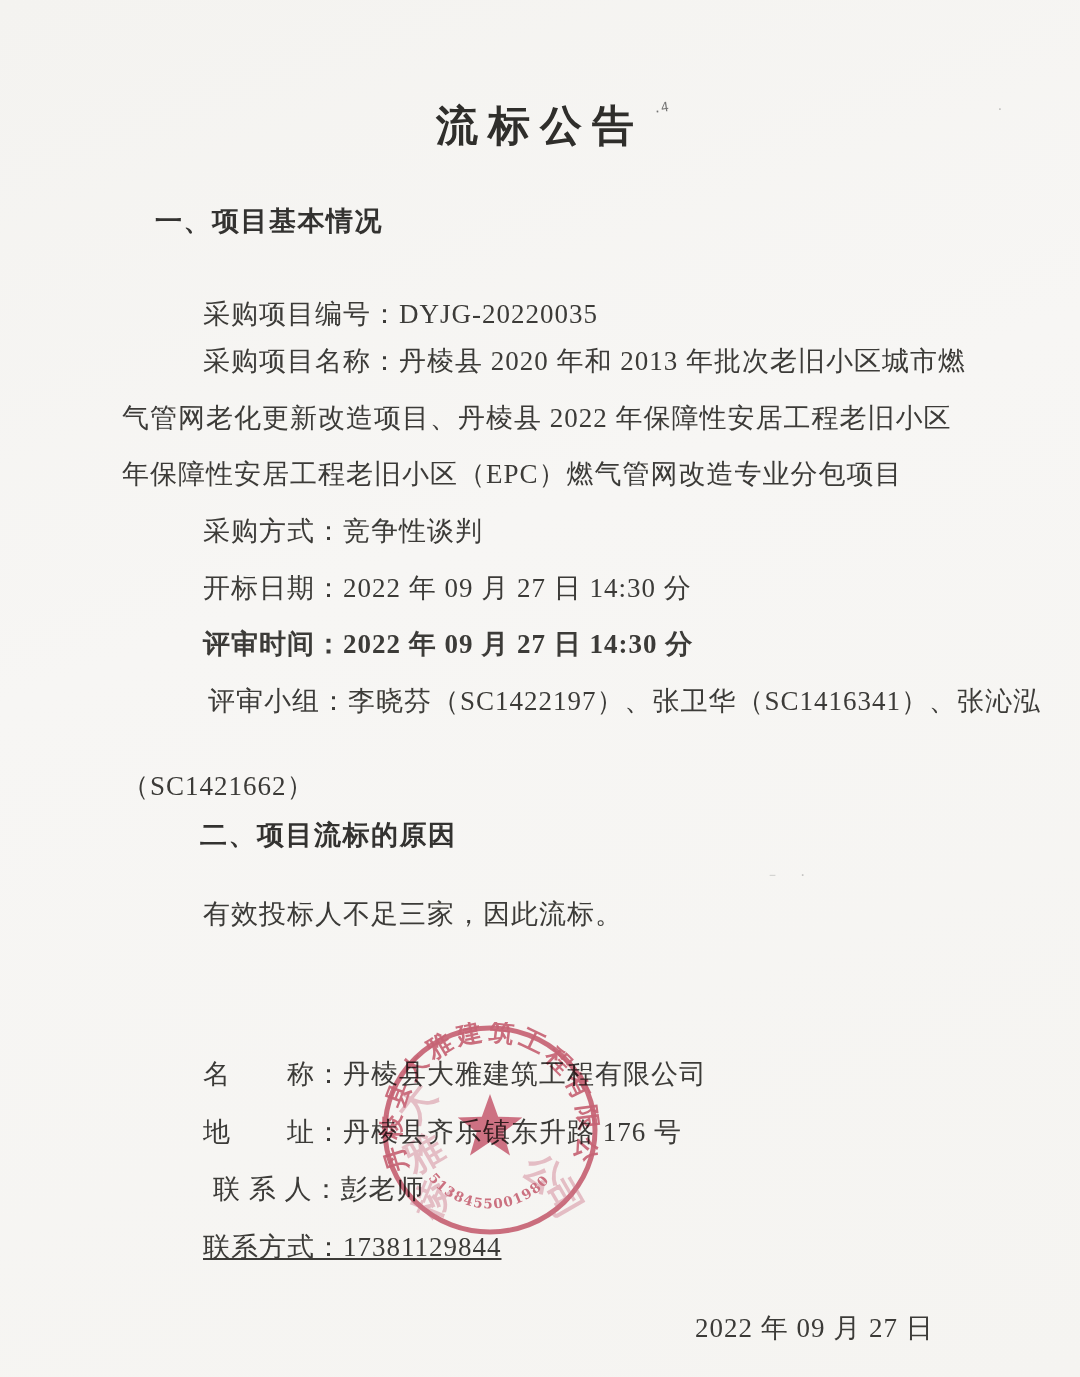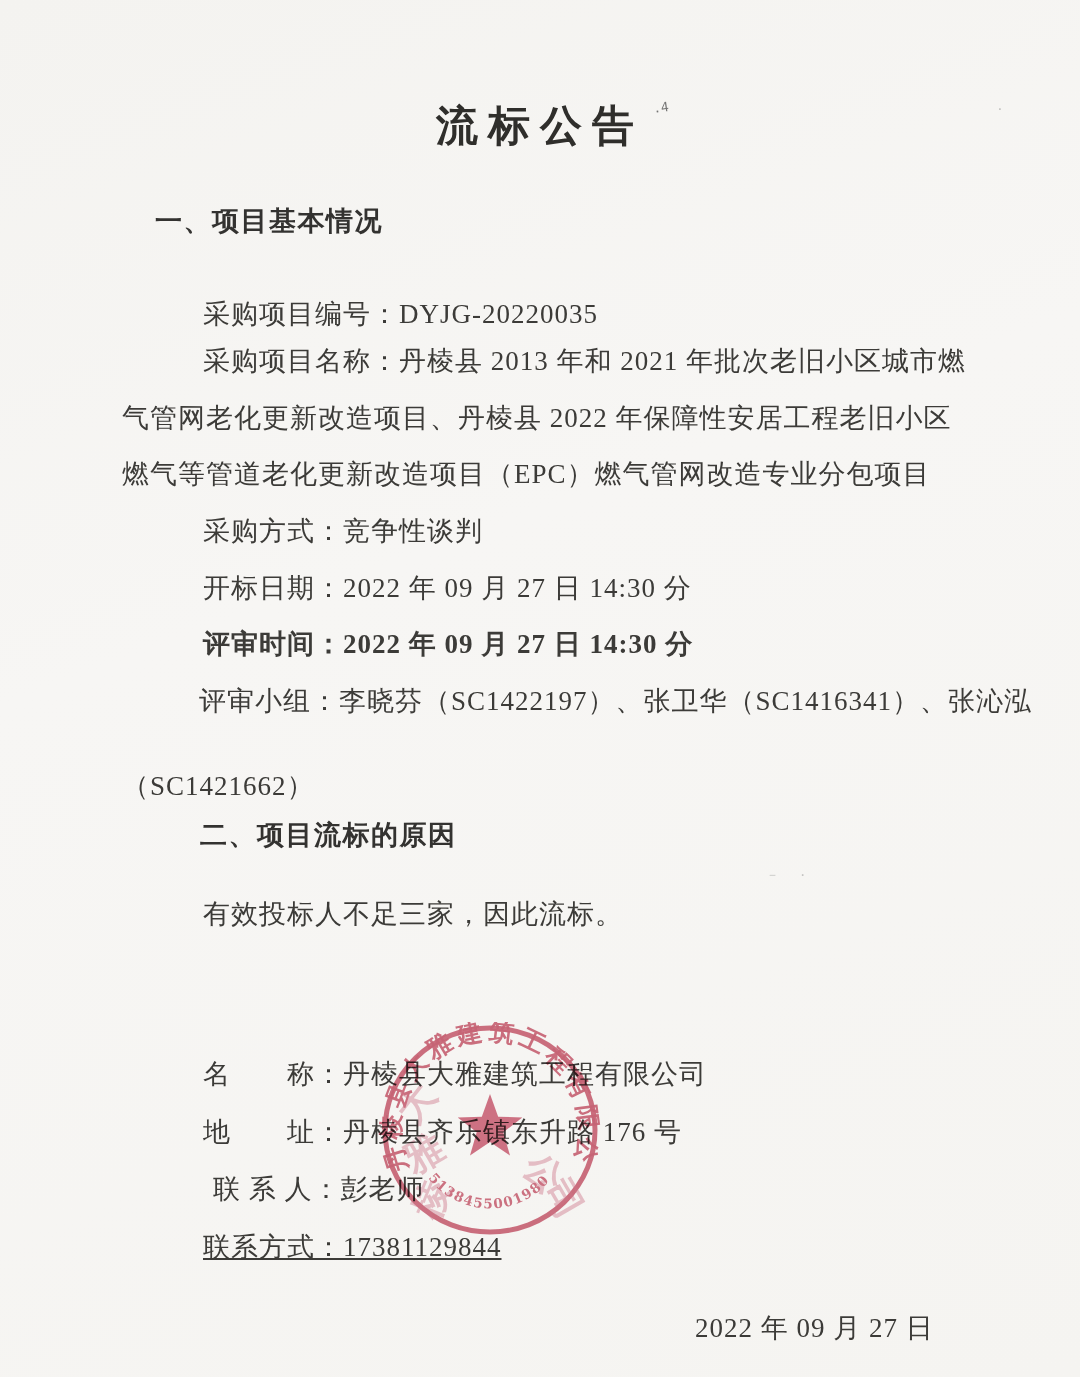--- a/index.html
+++ b/index.html
@@ -60,27 +60,27 @@
 <div class="page">
 
   <h1 class="title">流标公告</h1>
 
   <div class="artifact a1">.4</div>
   <div class="artifact a2">·</div>
   <div class="artifact a3">－ ·</div>
 
   <div class="line heading" style="left:155px;top:205px;">一、项目基本情况</div>
   <div class="line" style="left:203px;top:286px;margin-top:12px;">采购项目编号：DYJG-20220035</div>
-  <div class="line" style="left:203px;top:345px;">采购项目名称：丹棱县 2013 年和 2021 年批次老旧小区城市燃</div>
+  <div class="line" style="left:203px;top:345px;">采购项目名称：丹棱县 2020 年和 2013 年批次老旧小区城市燃</div>
   <div class="line" style="left:122px;top:402px;">气管网老化更新改造项目、丹棱县 2022 年保障性安居工程老旧小区</div>
-  <div class="line" style="left:122px;top:458px;">燃气等管道老化更新改造项目（EPC）燃气管网改造专业分包项目</div>
+  <div class="line" style="left:122px;top:458px;">年保障性安居工程老旧小区（EPC）燃气管网改造专业分包项目</div>
   <div class="line" style="left:203px;top:515px;">采购方式：竞争性谈判</div>
   <div class="line" style="left:203px;top:572px;">开标日期：2022 年 09 月 27 日 14:30 分</div>
   <div class="line" style="left:203px;top:628px;font-weight:bold;">评审时间：2022 年 09 月 27 日 14:30 分</div>
-  <div class="line" style="left:199px;top:685px;text-align:center;">评审小组：李晓芬（SC1422197）、张卫华（SC1416341）、张沁泓</div>
+  <div class="line" style="left:208px;top:685px;text-align:center;">评审小组：李晓芬（SC1422197）、张卫华（SC1416341）、张沁泓</div>
   <div class="line" style="left:122px;top:742px;margin-top:28px;">（SC1421662）</div>
 
   <div class="line heading" style="left:155px;top:819px;margin-left:45px;">二、项目流标的原因</div>
   <div class="line" style="left:203px;top:898px;">有效投标人不足三家，因此流标。</div>
 
   <div class="line" style="left:203px;top:1058px;">名　　称：丹棱县大雅建筑工程有限公司</div>
   <div class="line" style="left:203px;top:1116px;">地　　址：丹棱县齐乐镇东升路 176 号</div>
   <div class="line" style="left:213px;top:1173px;">联 系 人：彭老师</div>
   <div class="line" style="left:203px;top:1231px;text-decoration:underline;">联系方式：17381129844</div>
 

